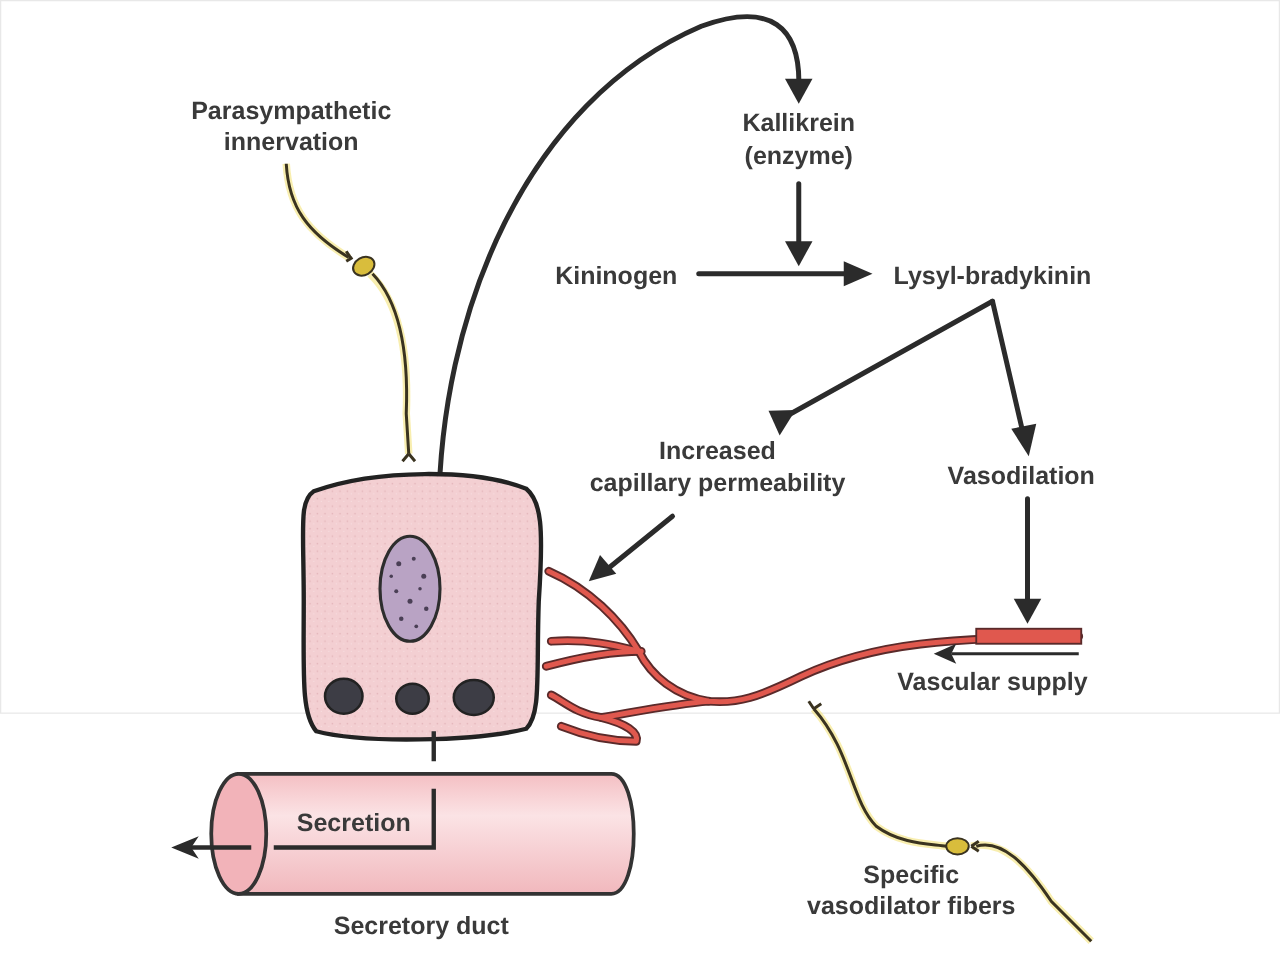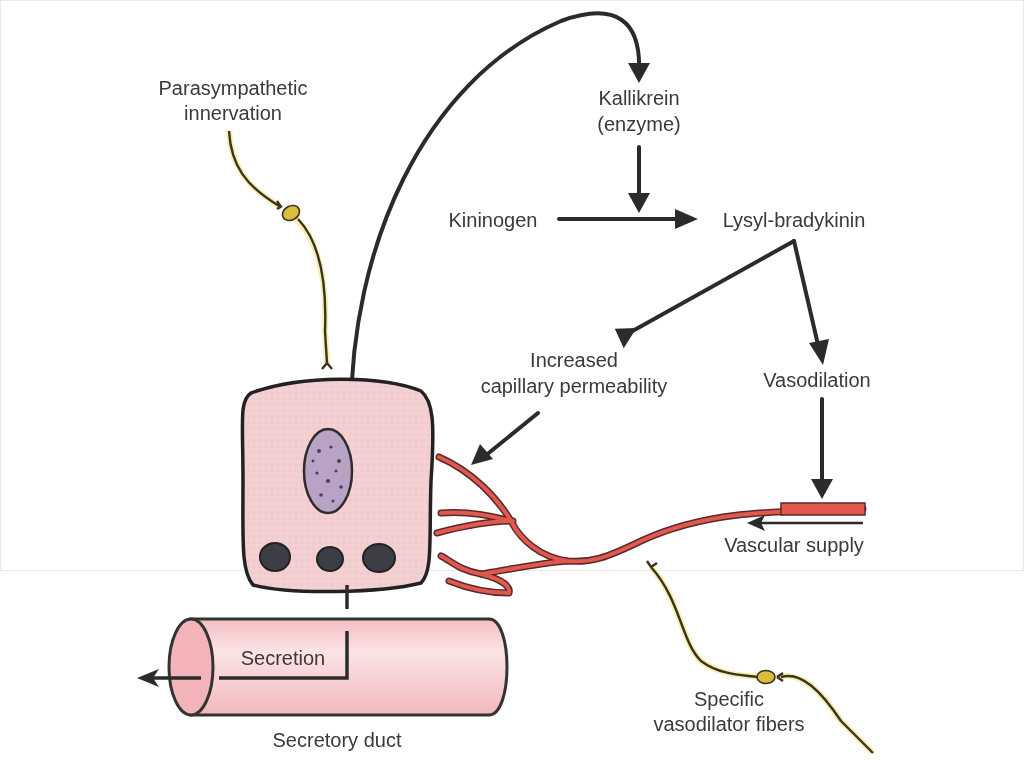--- a/index.html
+++ b/index.html
@@ -1,17 +1,17 @@
 <!DOCTYPE html>
 <html><head>
 <meta charset="utf-8">
 <style>
   html, body { margin: 0; padding: 0; background: #ffffff; }
   body { width: 1024px; height: 767px; overflow: hidden; position: relative; }
-  #stage { position: absolute; left: 0; top: 0; width: 1024px; height: 571px; border: 1px solid #e8e8e8; box-sizing: border-box; }
+  #stage { position: absolute; left: 0; top: 0; width: 1024px; height: 571px; border: 1px solid #e8e8e8; box-sizing: border-box; font-weight: bold; }
   svg { position: absolute; left: 0; top: 0; }
   .lbl { font-family: "Liberation Sans", sans-serif; font-size: 20px; fill: #3a3a3a; }
   .arrow { stroke: #2b2b2b; stroke-width: 4; fill: none; stroke-linecap: round; }
   .nerve { stroke: #3a3320; stroke-width: 2.4; fill: none; }
   .nerve-glow { stroke: #f3e27a; stroke-width: 6; fill: none; opacity: 0.6; }
   .vessel-out { stroke: #5a2a2a; stroke-width: 7; fill: none; stroke-linecap: round; stroke-linejoin: round; }
   .vessel-in { stroke: #e0584e; stroke-width: 4; fill: none; stroke-linecap: round; stroke-linejoin: round; }
 </style>
 </head>
 <body>

